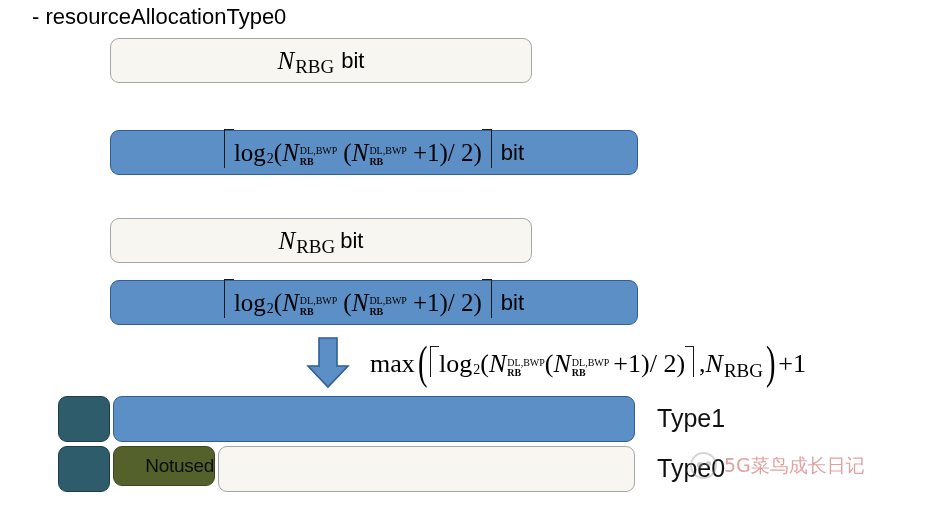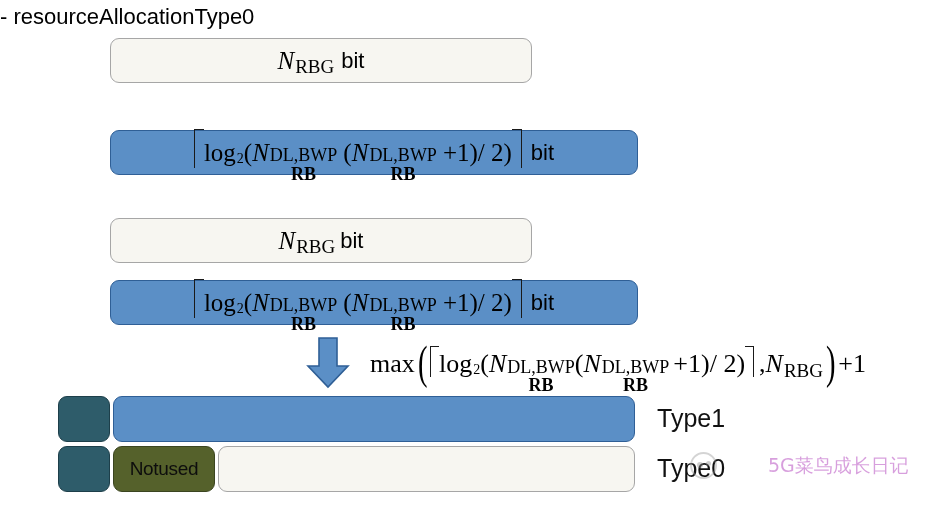--- a/index.html
+++ b/index.html
@@ -51,28 +51,27 @@
   .sansbit{
     font-family:"Liberation Sans", sans-serif;
     font-style:normal;
     font-size:22px;
   }
   
   .supsub{
     display:inline-flex;
     flex-direction:column;
     vertical-align:baseline;
-    font-size:18px;
+    font-size:10px;
     line-height:1.02;
     font-style:normal;
     font-family:"Liberation Serif", serif;
     margin-left:1px;
     position:relative;
-    top:12px;
-    text-align:center;
+    top:4px;
   }
   .supsub .sup{display:block;}
   .supsub .sub{display:block;font-weight:bold;}
   .subonly{
     font-size:14px;
     font-style:normal;
     font-family:"Liberation Serif", serif;
     position:relative;
     top:6px;
     margin-left:1px;
@@ -155,31 +154,30 @@
     content:"";position:absolute;left:5px;top:8px;
     width:6px;height:6px;border-radius:50%;background:#8d8d8d;
   }
   .wm-logo::after{
     content:"";position:absolute;left:14px;top:7px;
     width:5px;height:5px;border-radius:50%;background:#8d8d8d;
   }
   .wm-text{
     font-family:"DejaVu Sans", sans-serif;
     font-size:19px;
-    color:#a21caf;
+    color:#b91c1c;
     white-space:nowrap;
-    padding-left:44px;
   }
 </style>
 </head>
 <body>
 
 <div class="stage">
 
-  <div class="heading" style="left:0;top:4px;">- resourceAllocationType0</div>
+  <div class="heading" style="left:32px;top:4px;">- resourceAllocationType0</div>
 
   <div class="box box-cream" style="left:110px;top:38px;width:422px;height:45px;">
     <span class="math">
       <span class="mi">N</span>
         <span class="sub2">RBG</span>
       <span style="display:inline-block;width:7px;"></span>
       <span class="sansbit">bit</span>
     </span>
   </div>
 
@@ -282,21 +280,21 @@
       <span class="bigparen">)</span>
       <span class="mr">+1</span>
     </span>
   </div>
 
   <div class="bar bar-teal" style="left:58px;top:396px;width:52px;height:46px;"></div>
   <div class="bar bar-blue" style="left:113px;top:396px;width:522px;height:46px;"></div>
   <div class="bar-label" style="left:657px;top:404px;">Type1</div>
 
   <div class="bar bar-teal" style="left:58px;top:446px;width:52px;height:46px;"></div>
-  <div class="bar bar-olive" style="left:113px;top:446px;width:102px;height:46px;">
+  <div class="bar bar-olive" style="left:113px;top:446px;width:102px;height:40px;justify-content:flex-end;">
     <span class="notused-text">Notused</span>
   </div>
   <div class="bar bar-cream" style="left:218px;top:446px;width:417px;height:46px;"></div>
   <div class="bar-label" style="left:657px;top:454px;">Type0</div>
 
   <div class="watermark" style="left:690px;top:452px;">
     <span class="wm-logo"></span>
     <span class="wm-text">5G菜鸟成长日记</span>
   </div>
 

